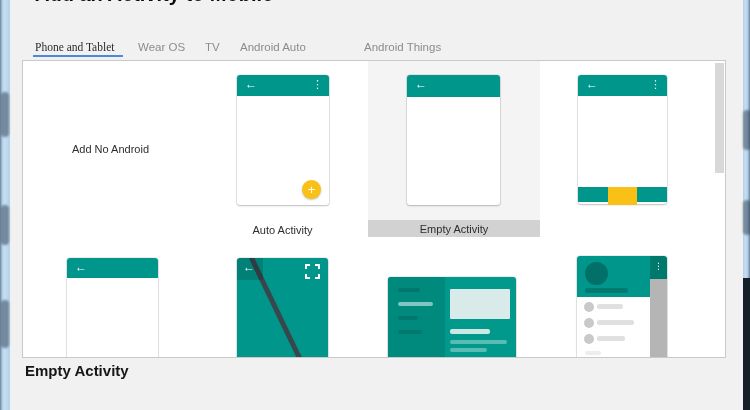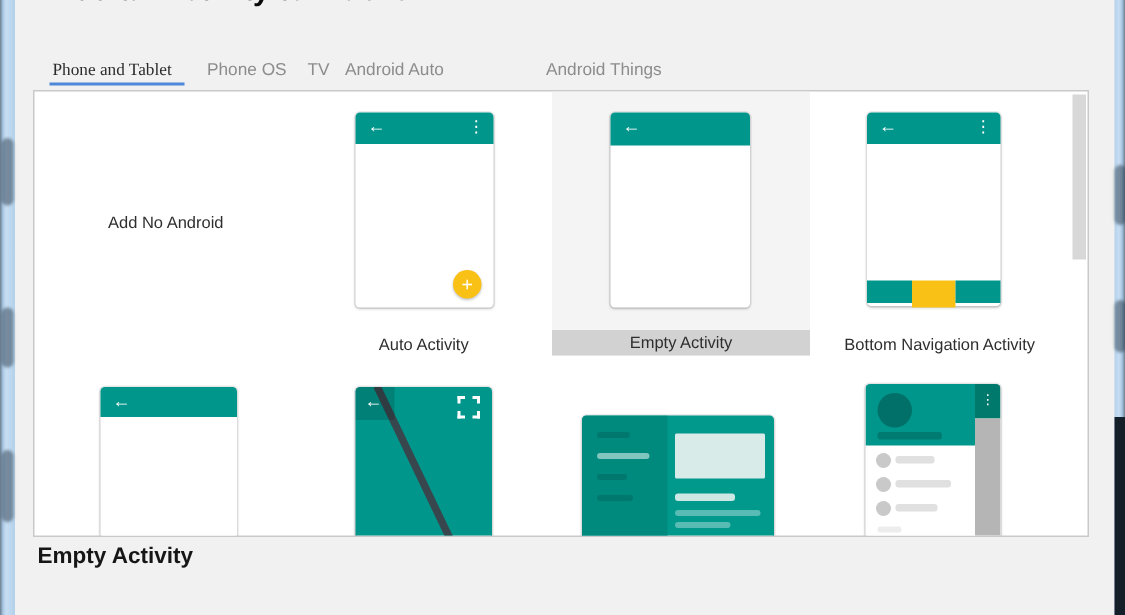--- a/index.html
+++ b/index.html
@@ -84,23 +84,23 @@
 </style>
 </head>
 <body>
 
 <div class="window">
 
   <h1 class="clipped-title">Add an Activity to Mobile</h1>
 
   <div>
     <span class="tab active" style="left:35px">Phone and Tablet</span>
-    <span class="tab" style="left:138px">Phone OS</span>
+    <span class="tab" style="left:138px">Wear OS</span>
     <span class="tab" style="left:205px">TV</span>
-    <span class="tab" style="left:230px">Android Auto</span>
+    <span class="tab" style="left:240px">Android Auto</span>
     <span class="tab" style="left:364px">Android Things</span>
     <div class="tab-underline"></div>
   </div>
 
   <div class="gallery">
 
     <div class="cell r1" style="left:1px">
       <div class="no-activity-text">Add No Android</div>
     </div>
 
@@ -133,21 +133,20 @@
         <div class="appbar">
           <span class="arrow">←</span>
           <span class="dots">⋮</span>
         </div>
         <div style="position:absolute; left:0; right:0; bottom:-1px; height:18px;">
           <div class="bn-seg" style="left:0; width:30px;"></div>
           <div class="bn-seg bn-amber" style="left:30px; width:29px;"></div>
           <div class="bn-seg" style="left:59px; width:30px;"></div>
         </div>
       </div>
-      <div class="cell-label">Bottom Navigation Activity</div>
     </div>
 
     <div class="cell r2" style="left:1px">
       <div class="card" style="left:43px; top:12px; width:91px; height:105px;">
         <div class="appbar" style="height:20px">
           <span class="arrow">←</span>
         </div>
       </div>
     </div>
 

